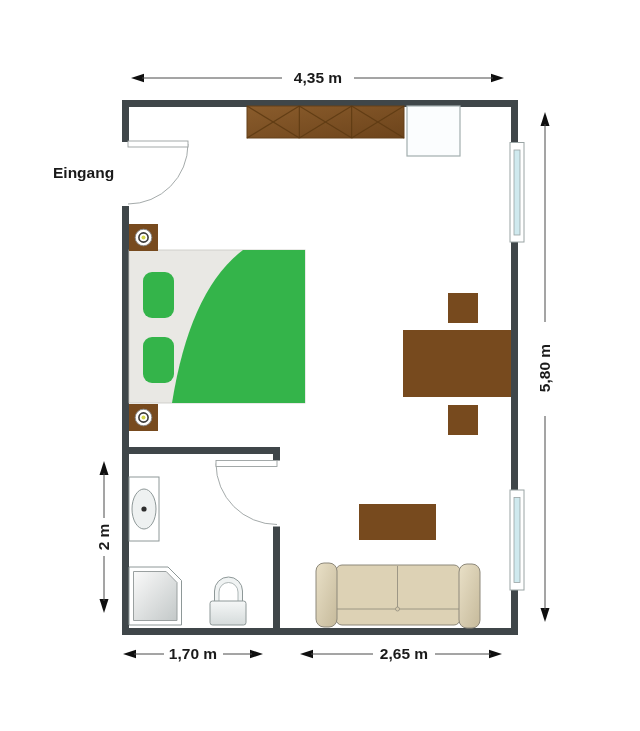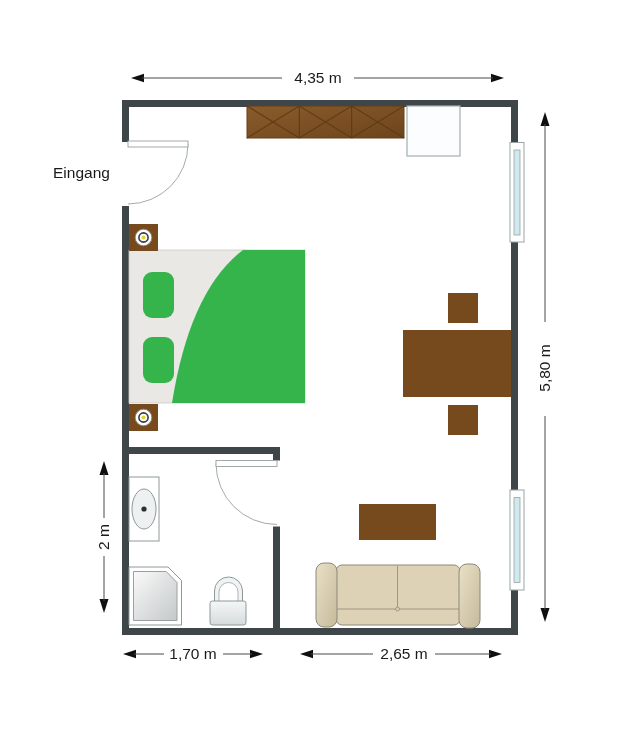--- a/index.html
+++ b/index.html
@@ -3,21 +3,21 @@
 <meta charset="utf-8">
 <style>
   html, body {
     margin: 0;
     padding: 0;
     background: #ffffff;
     width: 640px;
     height: 731px;
     font-family: "Liberation Sans", sans-serif;
   }
-  #plan-wrap { position: relative; width: 640px; height: 731px; }
+  #plan-wrap { position: relative; width: 640px; height: 731px; font-weight: bold; }
   svg { display: block; }
   .dim-line { stroke: #4a4a4a; stroke-width: 1; }
   .dim-arrow { fill: #0f0f0f; }
   .dim-text {
     fill: var(--text, #1a1a1a);
     font-size: 15.5px;
     font-family: "Liberation Sans", sans-serif;
   }
   .entrance-text {
     fill: var(--text, #1a1a1a);

